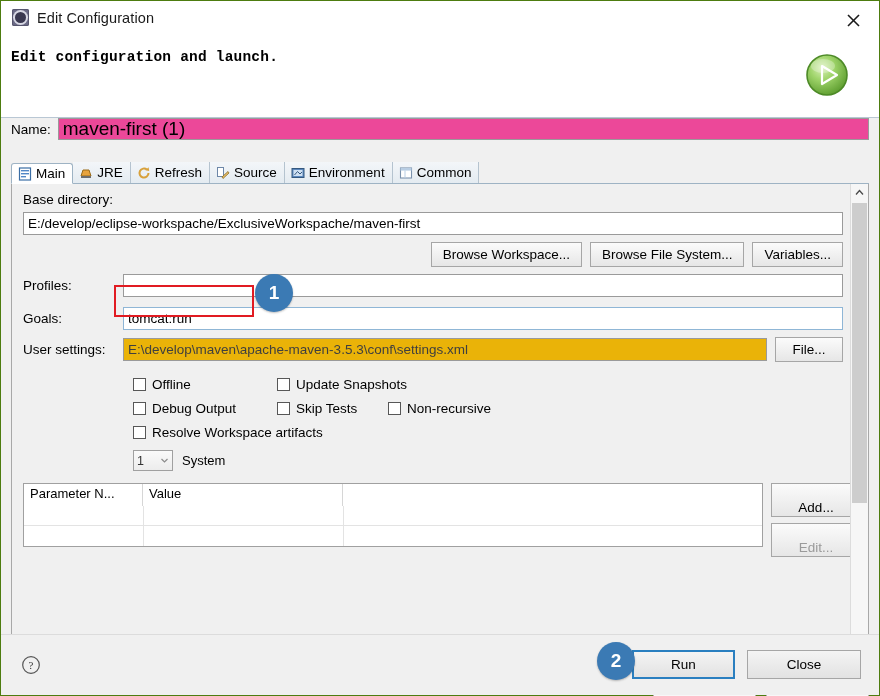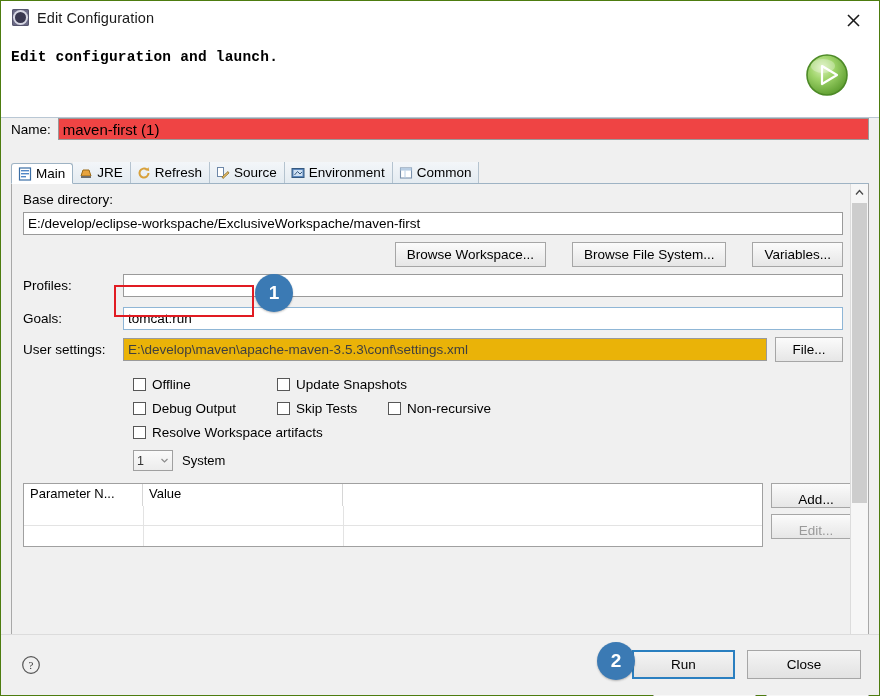--- a/index.html
+++ b/index.html
@@ -113,23 +113,23 @@
     display: flex;
     align-items: center;
     gap: 7px;
   }
   .name-label { font-size: 13.5px; color:#000; }
   .name-input {
     flex: 1 1 auto;
     height: 22px;
     box-sizing: border-box;
     border: 1px solid #9a9a9a;
-    background: #ef4444;
-    font-family: "Liberation Sans", sans-serif;
-    font-size: 15px;
+    background: #ec4899;
+    font-family: "Liberation Sans", sans-serif;
+    font-size: 19px;
     color: #000;
     padding: 0 4px;
     outline: none;
   }
 
   
   .tabstrip {
     position: absolute;
     left: 10px; top: 44px;
     width: 858px;
@@ -195,21 +195,21 @@
     font-size: 13.5px;
     font-family: "Liberation Sans", sans-serif;
     color: #000;
     padding: 0 4px;
     outline: none;
   }
 
   .btnrow {
     display: flex;
     justify-content: flex-end;
-    gap: 26px;
+    gap: 8px;
     margin-top: 7px;
   }
   .btn {
     height: 25px;
     min-width: 64px;
     box-sizing: border-box;
     padding: 0 11px;
     background: linear-gradient(#fbfbfb, #e6e6e6);
     border: 1px solid #a6a6a6;
     font-size: 13.5px;
@@ -314,21 +314,21 @@
   .tbody { flex: 1 1 auto; position: relative; }
   .tbody .colsep {
     position: absolute; top: 0; bottom: 0;
     width: 1px; background: #e3e3e3;
   }
   .tbody .rowsep {
     position: absolute; left: 0; right: 0;
     height: 1px; background: #e3e3e3;
   }
   .tbtns { display: flex; flex-direction: column; gap: 6px; width: 72px; flex: 0 0 auto; }
-  .tbtns .btn { width: 90px; min-width: 0; padding: 8px; }
+  .tbtns .btn { width: 90px; min-width: 0; padding: 16px; }
 
   
   .vscroll {
     position: absolute;
     right: 0; top: 0; bottom: 0;
     width: 17px;
     background: #f6f6f6;
     border-left: 1px solid #dcdcdc;
     display: flex;
     flex-direction: column;

